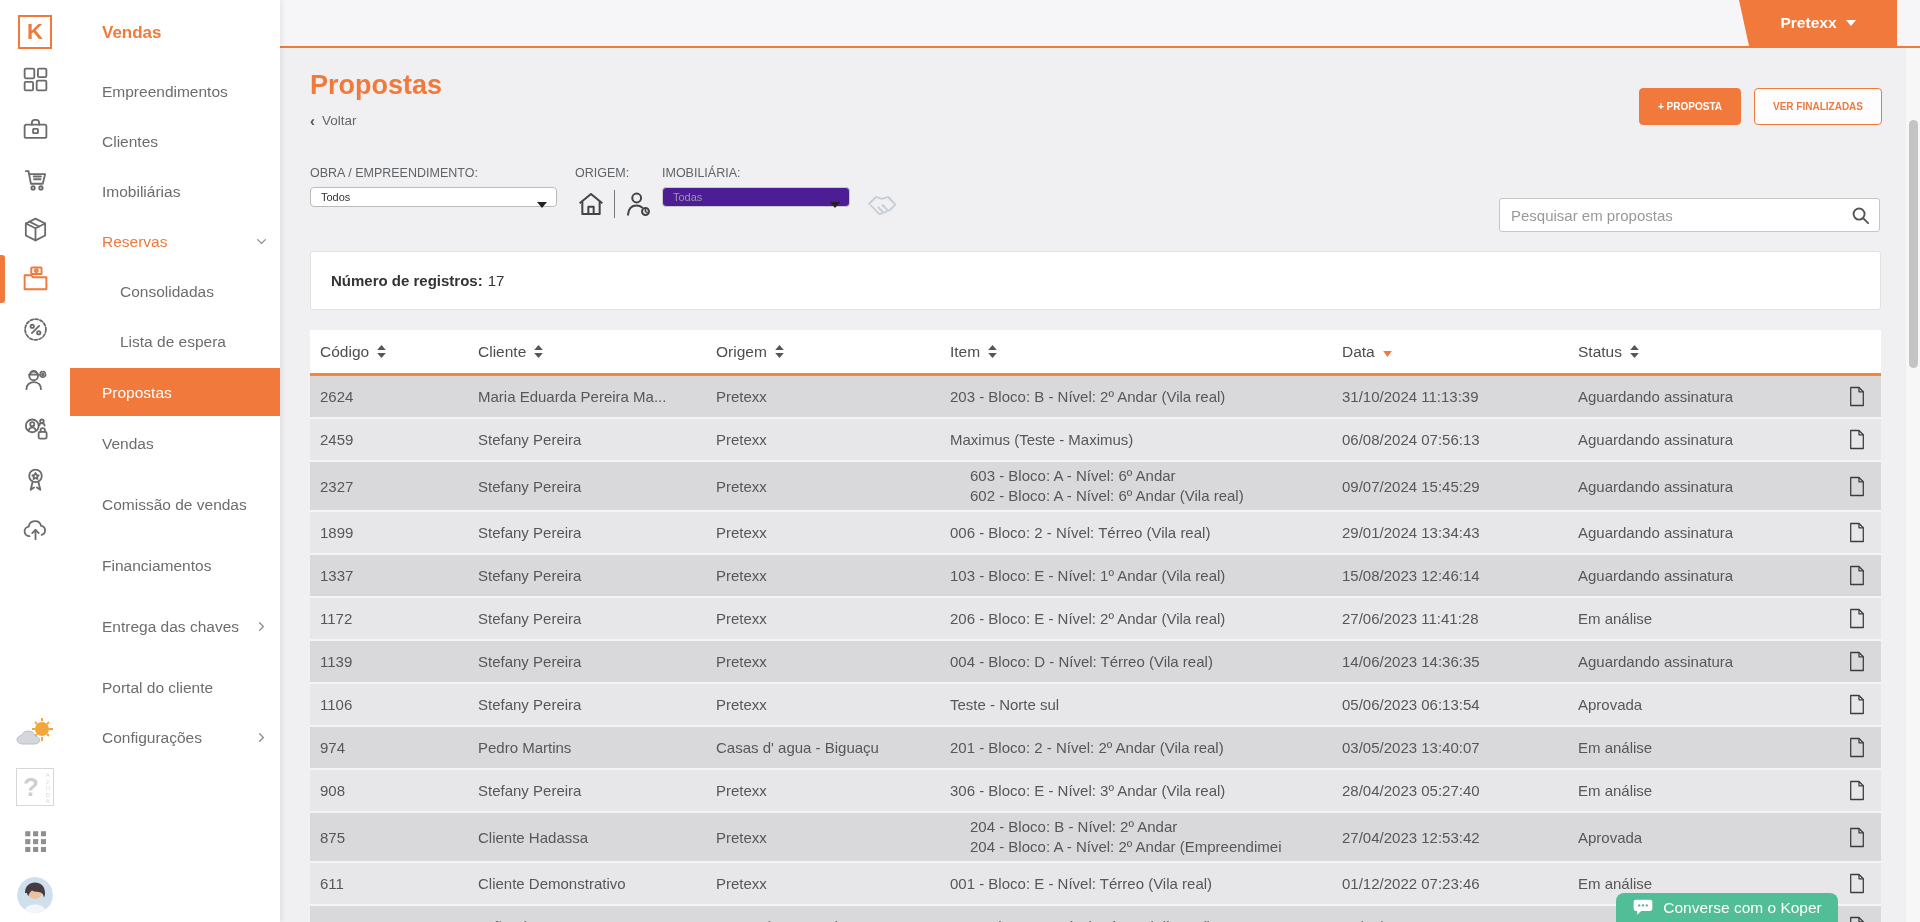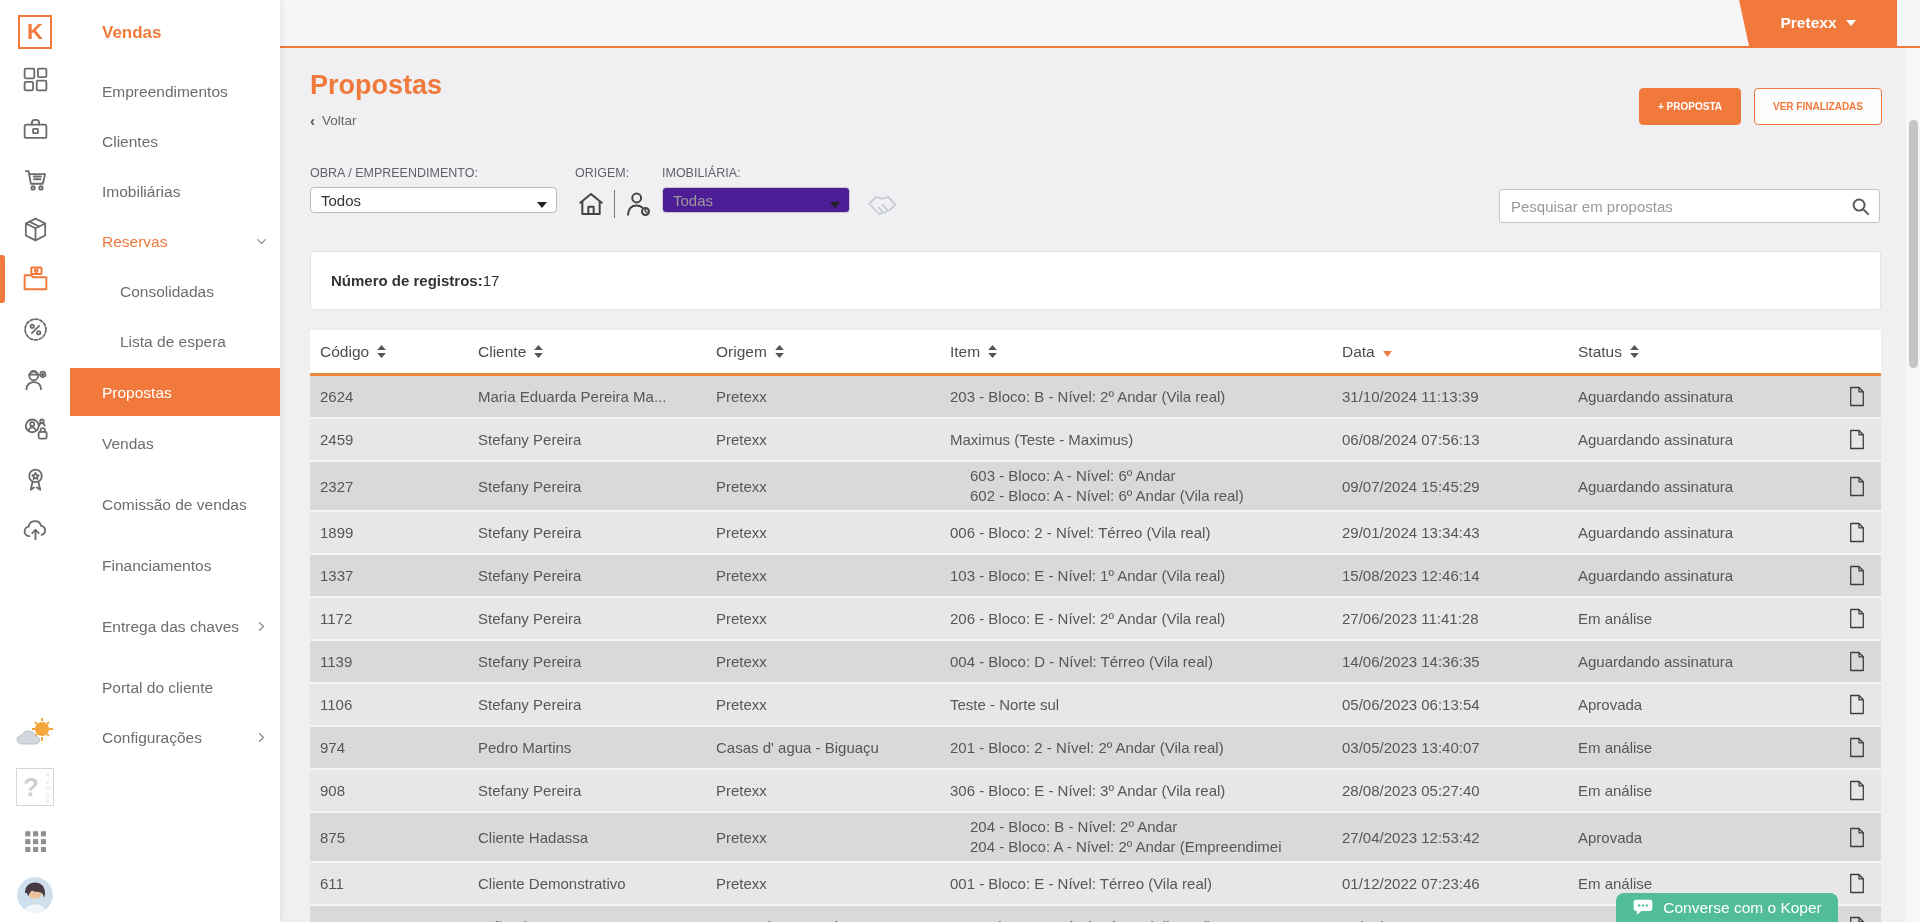--- a/index.html
+++ b/index.html
@@ -59,47 +59,47 @@
   .back-link { position:absolute; left:30px; top:64px; color:#666; font-size:13.5px;
     cursor:pointer; display:flex; align-items:center; gap:7px; }
   .back-link .lt { font-size:15px; color:#555; font-weight:bold; }
   .actions { position:absolute; top:40px; right:38px; display:flex; gap:13px; }
   .btn { height:37px; border-radius:4px; font-size:10px; font-weight:bold;
     display:flex; align-items:center; justify-content:center; cursor:pointer; padding:0 18px; }
   .btn.primary { background:#f0793b; color:#fff; border:1px solid #f0793b; }
   .btn.outline { background:#fdfdfd; color:#f0793b; border:1.5px solid #f0793b; }
 
   .filter-label { position:absolute; top:118px; font-size:12.5px; color:#5f6368; }
-  .select { position:absolute; top:139px; height:26px; background:#fff;
+  .select { position:absolute; top:139px; height:20px; background:#fff;
     border:1px solid #bbb; border-radius:4px; display:flex; align-items:center;
-    padding:0 26px 0 10px; font-size:15px; color:#333; cursor:pointer; }
+    padding:0 26px 0 10px; font-size:11px; color:#333; cursor:pointer; }
   .select .sel-caret { position:absolute; right:9px; top:14px; width:0; height:0;
     border-left:5px solid transparent; border-right:5px solid transparent;
     border-top:6px solid #222; }
   .select.disabled { background:#4c1d95; color:#9a9a9a; border-color:#c9c9c9; }
   .origem-icons { position:absolute; left:295px; top:137px; height:38px;
     display:flex; align-items:center; }
   .origem-btn { cursor:pointer; display:flex; align-items:center; }
   .origem-btn svg { width:32px; height:32px; }
   .v-div { width:1px; height:28px; background:#777; margin:0 7px; }
   .handshake { position:absolute; left:585px; top:140px; cursor:pointer; }
   .handshake svg { width:40px; height:32px; }
 
-  .search-box { position:absolute; left:1219px; top:141px; width:381px; height:34px;
+  .search-box { position:absolute; left:1219px; top:150px; width:381px; height:34px;
     background:#fff; border:1px solid #c5c5c5; border-radius:3px; }
   .search-box input { width:100%; height:100%; border:none; outline:none; background:none;
     padding:0 38px 0 11px; font-size:15px; color:#444;
     font-family:"Liberation Sans", sans-serif; }
   .search-box input::placeholder { color:#999; }
   .search-ic { position:absolute; right:9px; top:7px; width:19px; height:19px; cursor:pointer; }
 
   .records-card { position:absolute; left:30px; top:203px; width:1571px; height:59px;
     background:#fff; border:1px solid #e2e2e2; border-radius:3px;
     display:flex; align-items:center; padding-left:20px; font-size:15px; color:#333; }
-  .records-card b { }
+  .records-card b { margin-right:5px; }
 
   .table { position:absolute; left:30px; top:282px; width:1571px; }
   .thead { display:grid; grid-template-columns:158px 238px 234px 392px 236px 264px 49px;
     background:#fff; height:46px; border-bottom:3px solid #f0883c; }
   .th { display:flex; align-items:center; gap:7px; padding-left:10px; font-size:15.5px;
     color:#4d4d4d; cursor:pointer; }
   .th .sort svg { width:11px; height:15px; display:block; }
   .tbody .tr { display:grid; grid-template-columns:158px 238px 234px 392px 236px 264px 49px;
     border-top:2px solid #f4f4f6; cursor:pointer; }
   .tbody .tr:first-child { border-top:none; }
@@ -604,21 +604,21 @@
                 <path d="M12.2 1.5v4.8H17"></path>
               </svg>
             </span>
           </div>
         </div>
         <div class="tr">
           <div class="td codigo">908</div>
           <div class="td cliente">Stefany Pereira</div>
           <div class="td origem">Pretexx</div>
           <div class="td item">306 - Bloco: E - Nível: 3º Andar (Vila real)</div>
-          <div class="td data">28/08/2023 05:27:40</div>
+          <div class="td data">28/04/2023 05:27:40</div>
           <div class="td status">Em análise</div>
           <div class="td doc">
             <span class="doc-icon">
               <svg viewBox="0 0 20 23" fill="none" stroke="#3c3c3c" stroke-width="1.4" stroke-linejoin="round">
                 <path d="M3 1.5h9.2l4.8 4.8v15.2H3z"></path>
                 <path d="M12.2 1.5v4.8H17"></path>
               </svg>
             </span>
           </div>
         </div>

